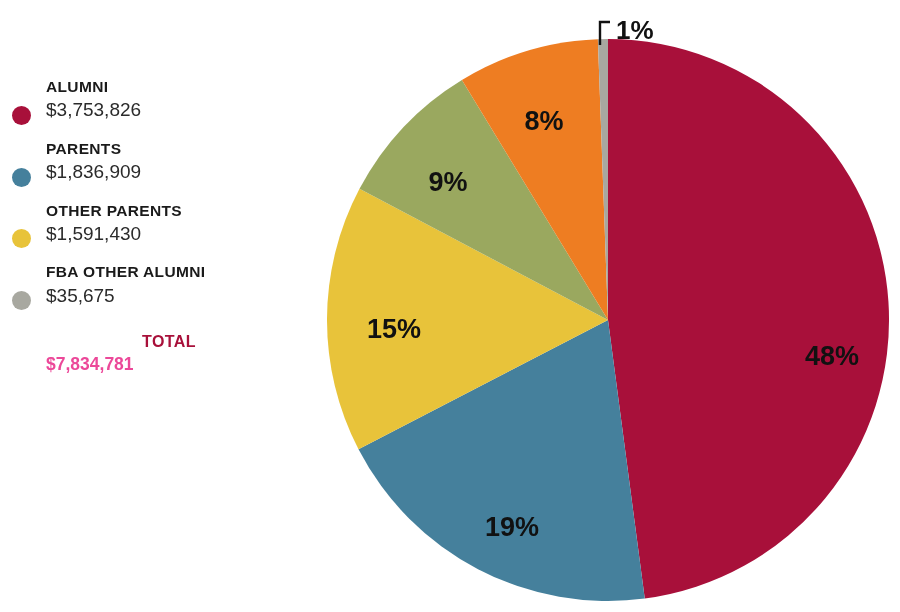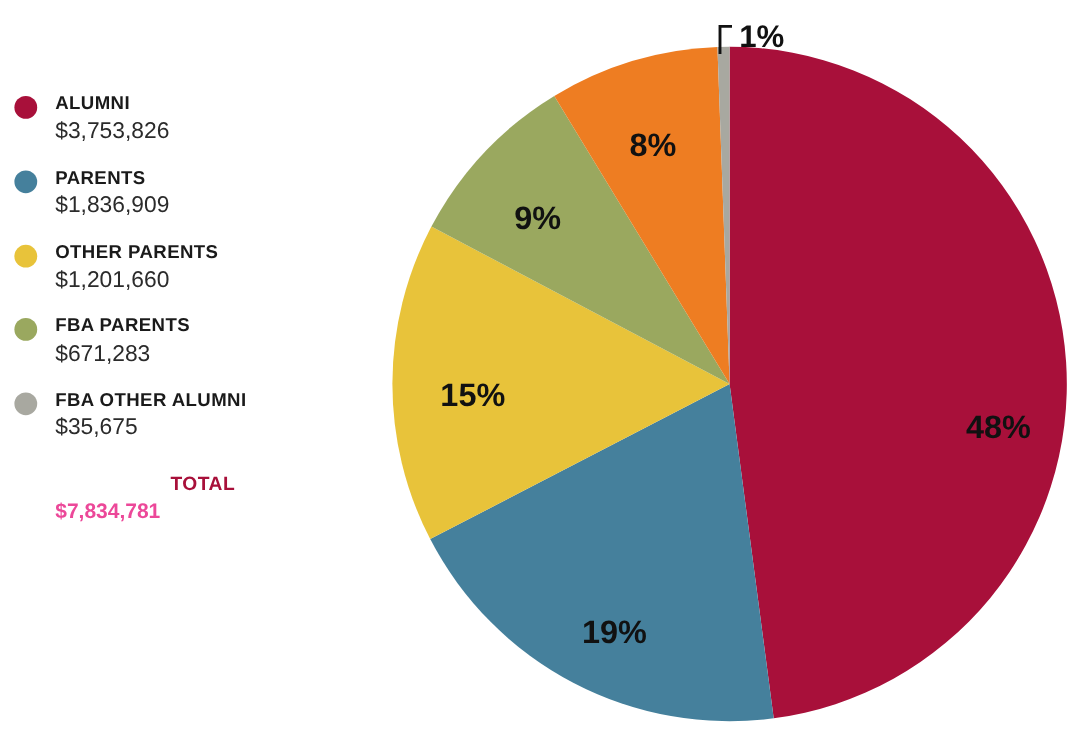--- a/index.html
+++ b/index.html
@@ -25,21 +25,21 @@
 
   
   #legend {
     position: absolute;
     left: 12px;
     top: 78px;
     width: 280px;
   }
   .legend-item {
     display: flex;
-    align-items: flex-start;
+    align-items: flex-end;
     margin-bottom: 15px;
   }
   .legend-swatch {
     width: 19px;
     height: 19px;
     border-radius: 50%;
     flex: 0 0 19px;
     margin-top: 2px;
   }
   .legend-text {
@@ -129,31 +129,24 @@
       <span class="legend-text">
         <span class="legend-label">PARENTS</span>
         <span class="legend-value" style="display:block">$1,836,909</span>
       </span>
     </div>
 
     <div class="legend-item">
       <span class="legend-swatch" style="background: rgb(232, 195, 58);"></span>
       <span class="legend-text">
         <span class="legend-label">OTHER PARENTS</span>
-        <span class="legend-value" style="display:block">$1,201,660</span>
+        <span class="legend-value" style="display:block">$1,591,430</span>
       </span>
     </div>
 
-    <div class="legend-item">
-      <span class="legend-swatch" style="background: rgb(154, 168, 95);"></span>
-      <span class="legend-text">
-        <span class="legend-label">FBA PARENTS</span>
-        <span class="legend-value" style="display:block">$671,283</span>
-      </span>
-    </div>
 
 
     <div class="legend-item">
       <span class="legend-swatch" style="background: rgb(168, 168, 160);"></span>
       <span class="legend-text">
         <span class="legend-label">FBA OTHER ALUMNI</span>
         <span class="legend-value" style="display:block">$35,675</span>
       </span>
     </div>
 

